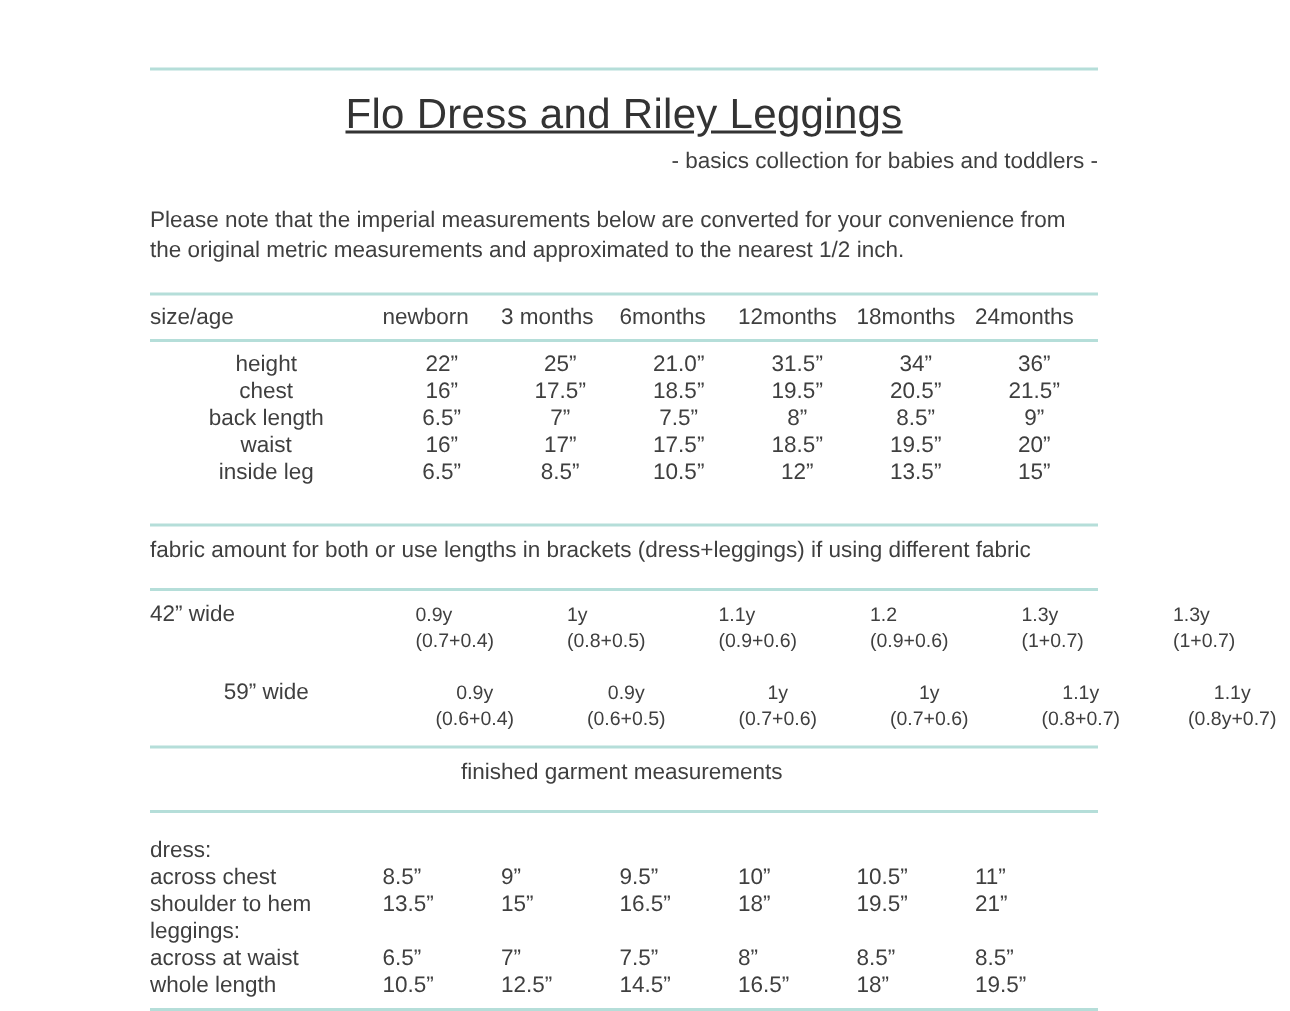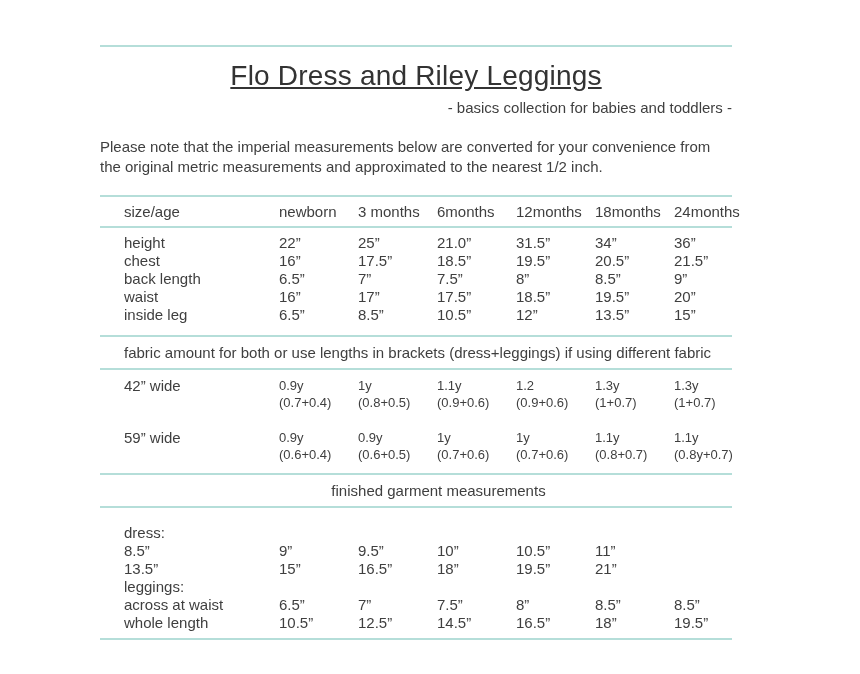--- a/index.html
+++ b/index.html
@@ -15,30 +15,30 @@
   }
   .page{width:632px;margin-left:100px;}
   .rule{height:2px;background:var(--rule);border:0;margin:0;}
   .top-rule{margin-top:45px;}
   h1.title{
     font-size:28px;font-weight:400;color:var(--title);
     text-align:center;margin:13px 0 6px 0;letter-spacing:0.2px;text-decoration:underline;
   }
   .subtitle{font-size:15px;text-align:right;line-height:19px;}
   .note{font-size:15px;line-height:19.5px;margin:20px 0 19px 0;}
-  .trow{display:grid;grid-template-columns:155px repeat(6,79px);align-items:start;margin-left:24px;}
+  .trow{display:grid;grid-template-columns:155px repeat(6,79px);align-items:start;}
   .c{font-size:15px;line-height:18px;white-space:nowrap;}
   .header-band{padding:6px 0 5px 0;}
-  .section-band{padding:7px 0 6px 0;}
+  .section-band{padding:7px 0 16px 0;}
   .section-band .c{white-space:normal;}
-  .tbody{padding:6px 0 11px 0;}
+  .tbody{padding:6px 0 25px 0;text-align:center;}
   .tbody6{padding:16px 0 6px 0;}
   .fabric-block{padding:6px 0 10px 0;}
-  .fab-row{margin-top:1px;}
-  .fab-row + .fab-row{margin-top:18px;}
+  .fab-row{margin-top:1px;gap:22px;}
+  .fab-row + .fab-row{margin-top:18px;text-align:center;}
   .fab .line{font-size:13px;line-height:17px;white-space:nowrap;}
 </style>
 </head>
 <body>
 
 <div class="page">
 
   <div class="rule top-rule"></div>
 
   <h1 class="title">Flo Dress and Riley Leggings</h1>
@@ -180,28 +180,30 @@
     <div class="c" style="grid-column:1 / -1;text-align:center;">finished garment measurements</div>
   </div>
 
   <div class="rule"></div>
 
   <div class="tbody6">
     <div class="trow">
       <div class="c">dress:</div>
     </div>
     <div class="trow">
+      <div class="c">across chest</div>
       <div class="c">8.5”</div>
       <div class="c">9”</div>
       <div class="c">9.5”</div>
       <div class="c">10”</div>
       <div class="c">10.5”</div>
       <div class="c">11”</div>
     </div>
     <div class="trow">
+      <div class="c">shoulder to hem</div>
       <div class="c">13.5”</div>
       <div class="c">15”</div>
       <div class="c">16.5”</div>
       <div class="c">18”</div>
       <div class="c">19.5”</div>
       <div class="c">21”</div>
     </div>
     <div class="trow">
       <div class="c">leggings:</div>
     </div>

